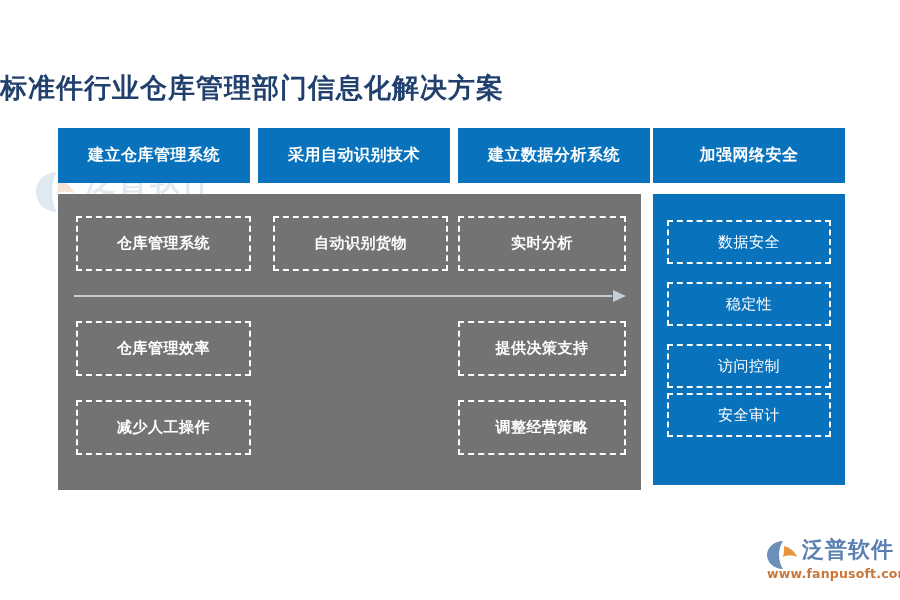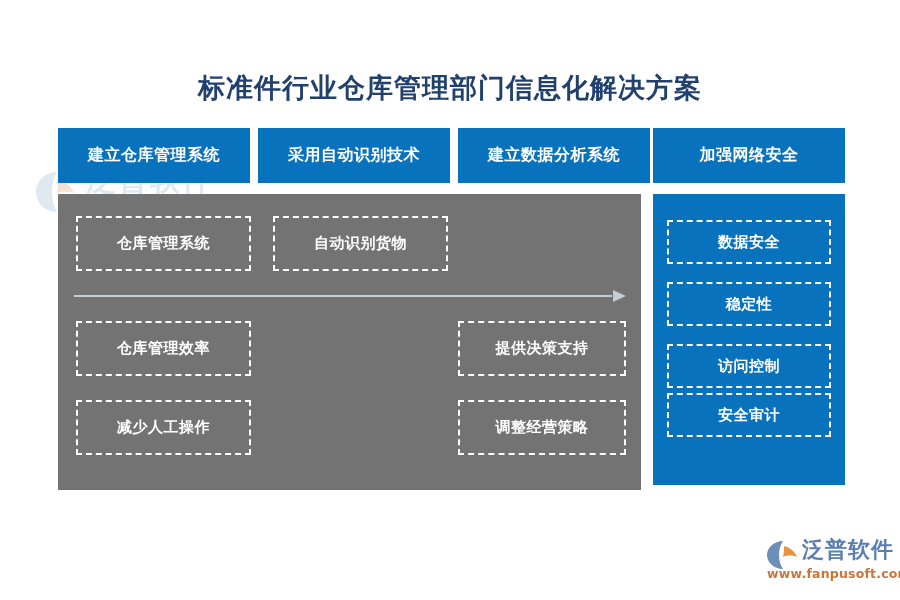--- a/index.html
+++ b/index.html
@@ -62,21 +62,21 @@
     letter-spacing: 2.2px;
     white-space: nowrap;
   }
 
   
   .title {
     position: absolute;
     left: 0;
     top: 70px;
     width: 900px;
-    text-align: center;
+    text-align: left;
     font-size: 27px;
     font-weight: bold;
     color: #21406e;
     letter-spacing: 1px;
     z-index: 3;
     white-space: nowrap;
   }
 
   
   .header-row {
@@ -182,21 +182,21 @@
     left: 14px;
     width: 164px;
     height: 44px;
     border: 2px dashed #ffffff;
     box-sizing: border-box;
     display: flex;
     align-items: center;
     justify-content: center;
     color: #ffffff;
     font-size: 15px;
-    font-weight: bold;
+    font-weight: normal;
     letter-spacing: 0.5px;
     white-space: nowrap;
   }
   .s0 { top: 26px; }
   .s1 { top: 88px; }
   .s2 { top: 150px; }
   .s3 { top: 199px; }
 
   
   .logo {
@@ -256,20 +256,21 @@
     <div class="hdr h0">建立仓库管理系统</div>
     <div class="hdr h2">建立数据分析系统</div>
     <div class="hdr h1">采用自动识别技术</div>
     <div class="hdr h3">加强网络安全</div>
   </div>
 
   <div class="main-panel">
 
     <div class="cell c0 r0">仓库管理系统</div>
     <div class="cell c1 r0">自动识别货物</div>
+    <div class="cell c2 r0">实时分析</div>
 
     <div class="arrow-wrap">
       <div class="arrow-line"></div>
       <div class="arrow-head"></div>
     </div>
 
     <div class="cell c0 r1">仓库管理效率</div>
     <div class="cell c2 r1">提供决策支持</div>
 
     <div class="cell c0 r2">减少人工操作</div>

